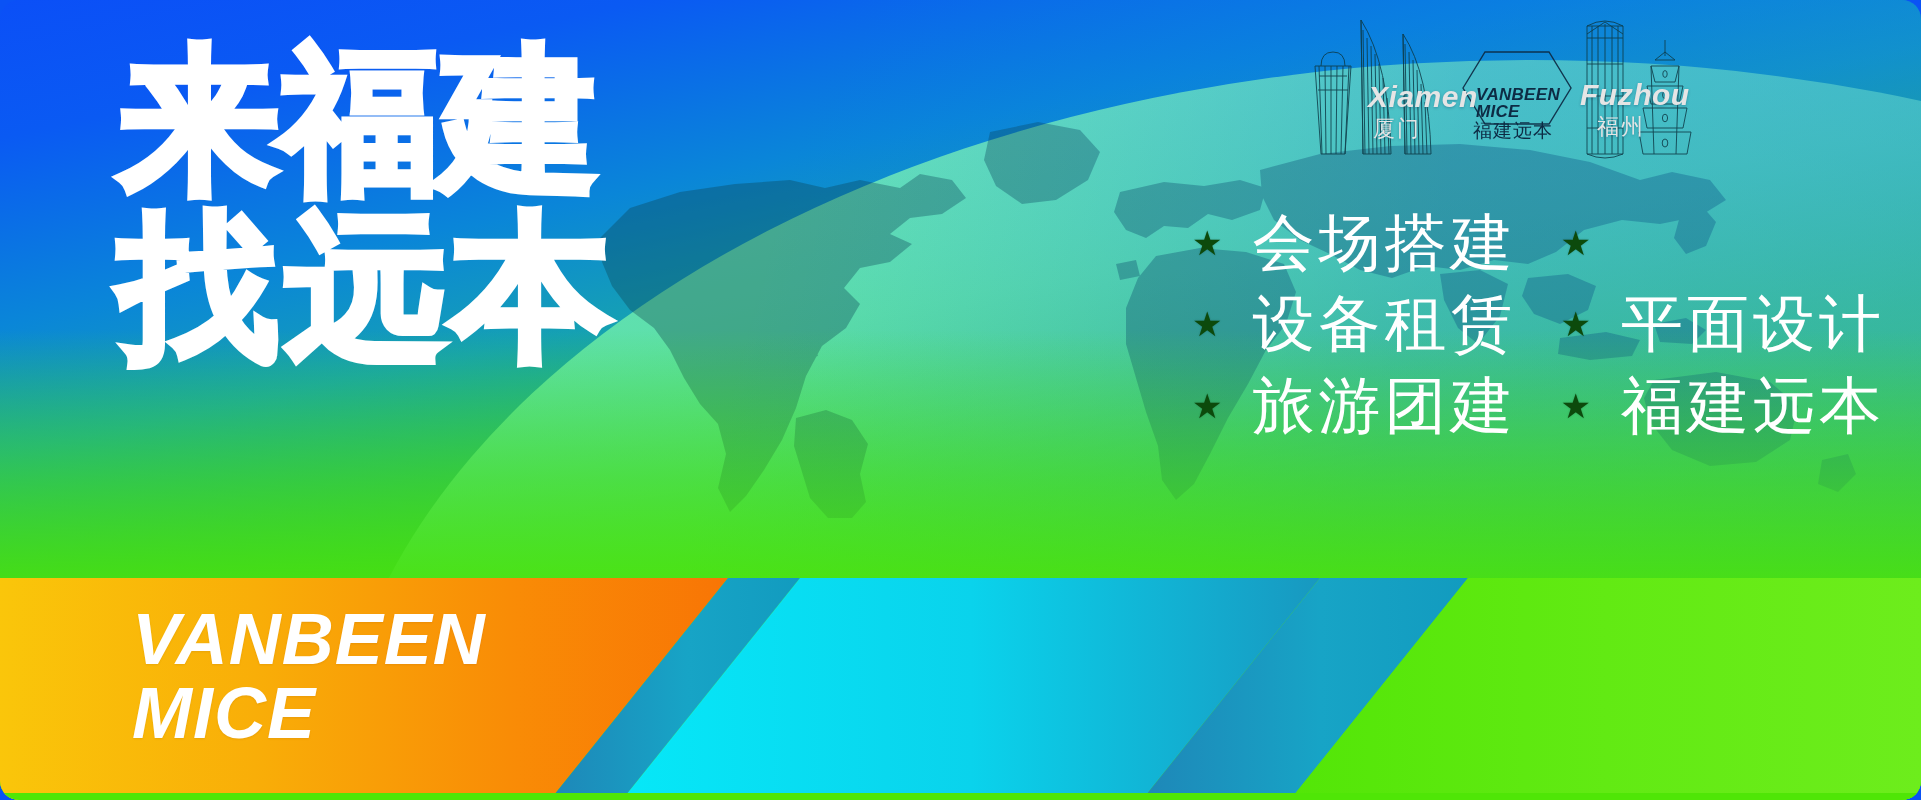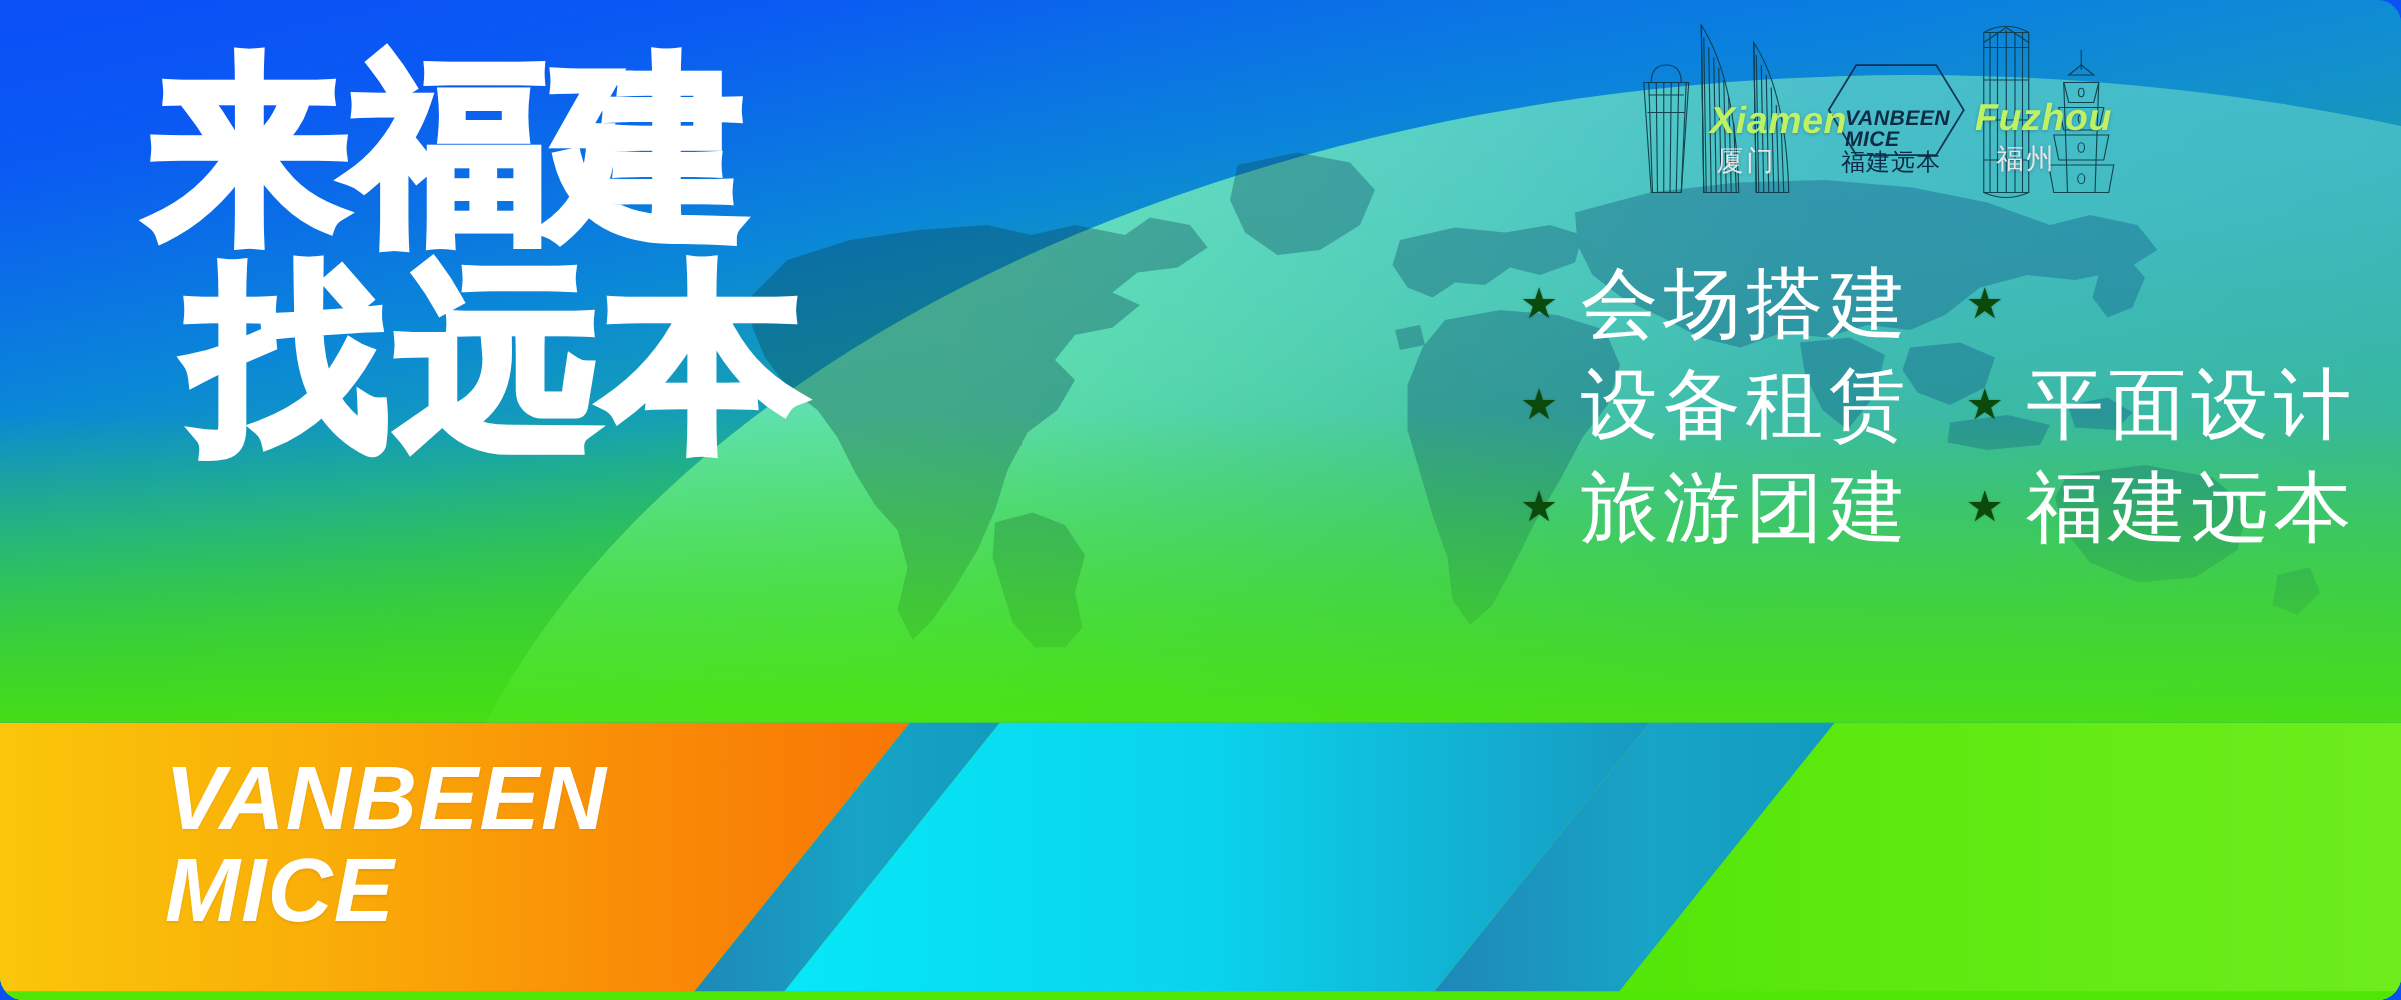--- a/index.html
+++ b/index.html
@@ -69,21 +69,21 @@
   }
   .hl-line {
     display:block;
     font-size:158px;
     font-weight:900;
     font-family:"DejaVu Sans","Liberation Sans",sans-serif;
     -webkit-text-stroke:7px #ffffff;
     color:#ffffff;
     white-space:nowrap;
   }
-  .hl-line.l2 { margin-top:22px; letter-spacing:8px;margin-left:32px; }
+  .hl-line.l2 { margin-top:22px; letter-spacing:8px; }
 
   
   #services {
     position:absolute; right:36px; top:208px;
     z-index:7;
     display:grid;
     grid-template-columns:auto auto;
     column-gap:44px;
     row-gap:12px;
   }
@@ -97,32 +97,33 @@
     line-height:1;
     text-shadow:0 0 2px rgba(0,0,0,0.25);
   }
   .svc .lbl {
     color:#ffffff;
     font-size:62px;
     letter-spacing:4px;
     font-weight:400;
     line-height:1.12;
     font-family:"DejaVu Sans","Liberation Sans",sans-serif;
+    margin-left:12px;
   }
 
   
   #citybadge {
     position:absolute; left:1305px; top:4px;
     width:430px; height:170px;
     z-index:8;
   }
   #citybadge svg.art { position:absolute; left:0; top:0; width:430px; height:170px; }
   .city-name {
     position:absolute;
-    color:#bef264;
+    color:#e5e5e5;
     font-style:italic;
     font-weight:900;
     font-size:30px;
     letter-spacing:0.5px;
     text-shadow:0 1px 3px rgba(0,40,80,0.30);
     white-space:nowrap;
   }
   .city-cn {
     position:absolute;
     color:#e5e5e5;

